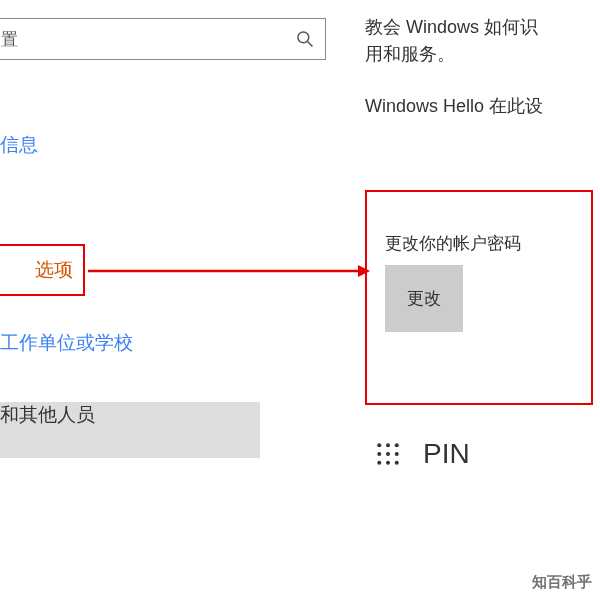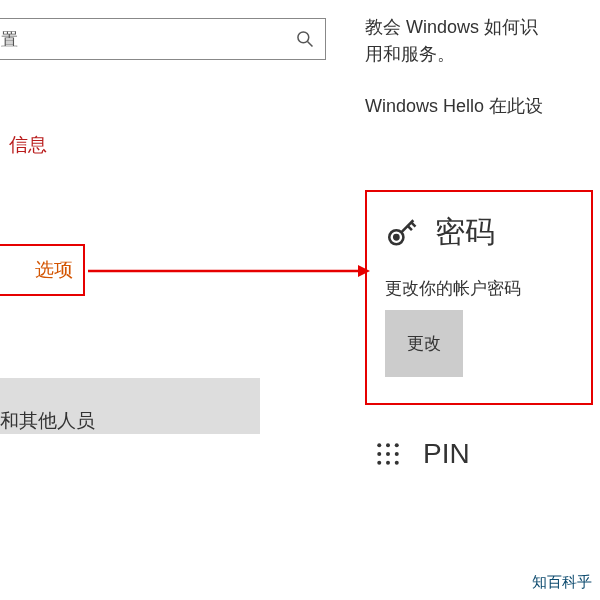--- a/index.html
+++ b/index.html
@@ -47,32 +47,32 @@
   }
   .search-icon {
     width: 20px;
     height: 20px;
     color: #555;
   }
   .nav-item {
     position: absolute;
     left: 0;
     font-size: 19px;
-    color: #b91c1c;
-    padding-left: 9px;
+    color: #3b82f6;
   }
   .nav-selected {
     position: absolute;
     left: 0;
     width: 260px;
     height: 56px;
     background: #ddd;
     display: flex;
-    align-items: flex-end;
+    align-items: flex-start;
     font-size: 19px;
+    margin-top: 24px;
   }
   .red-boxed {
     border: 2.5px solid #e60000;
     position: absolute;
   }
   .red-boxed-nav {
     left: -10px;
     top: 244px;
     width: 95px;
     height: 52px;
@@ -147,21 +147,22 @@
     top: 498px;
     left: 8px;
     font-size: 17px;
     color: #333;
   }
   .watermark {
     position: absolute;
     right: 8px;
     bottom: 8px;
     font-size: 15px;
-    color: #0c4a6e;
+    color: #737373;
+    font-weight: bold;
   }
   .arrow-svg {
     position: absolute;
     left: 88px;
     top: 261px;
     width: 280px;
     height: 20px;
     overflow: visible;
   }
 </style>
@@ -176,50 +177,41 @@
       <line x1="15" y1="15" x2="21" y2="21"></line>
     </svg>
   </div>
 
   <div class="nav-item" style="top:132px;">信息</div>
 
   <div class="red-boxed red-boxed-nav">
     <span>选项</span>
   </div>
 
+  <div class="nav-item" style="top:330px;">工作单位或学校</div>
 
   <div class="nav-selected" style="top:378px;">
     <span style="padding-left:0;">和其他人员</span>
   </div>
 
 </div>
 
 <svg class="arrow-svg">
   <line x1="0" y1="10" x2="270" y2="10" stroke="#e60000" stroke-width="2.5"></line>
   <polygon points="270,4 282,10 270,16" fill="#e60000"></polygon>
 </svg>
 
 <div class="right-col">
   <div class="para" style="position:absolute;top:14px;left:0;">
     <span>教会 Windows 如何识</span><br>
     <span>用和服务。</span>
   </div>
   <div class="para" style="position:absolute;top:93px;left:0;">Windows Hello 在此设</div>
 
   <div class="password-box">
-    <div class="pw-head">
-      <svg class="key-icon" viewBox="0 0 24 24" fill="none" stroke="currentColor" stroke-width="1.8">
-        <circle cx="8" cy="15" r="5"></circle>
-        <circle cx="8" cy="15" r="1.5" fill="currentColor"></circle>
-        <path d="M11.5 11.5 L20 3"></path>
-        <path d="M16 7 L19 10"></path>
-        <path d="M18.5 4.5 L21.5 7.5"></path>
-      </svg>
-      <div class="pw-title">密码</div>
-    </div>
     <div class="pw-sub">更改你的帐户密码</div>
     <div class="pw-btn">更改</div>
   </div>
 
   <div class="pin-row">
     <svg class="pin-icon" viewBox="0 0 24 24" fill="currentColor">
       <circle cx="5" cy="5" r="1.6"></circle>
         <circle cx="12" cy="5" r="1.6"></circle>
         <circle cx="19" cy="5" r="1.6"></circle>
       <circle cx="5" cy="12" r="1.6"></circle>

